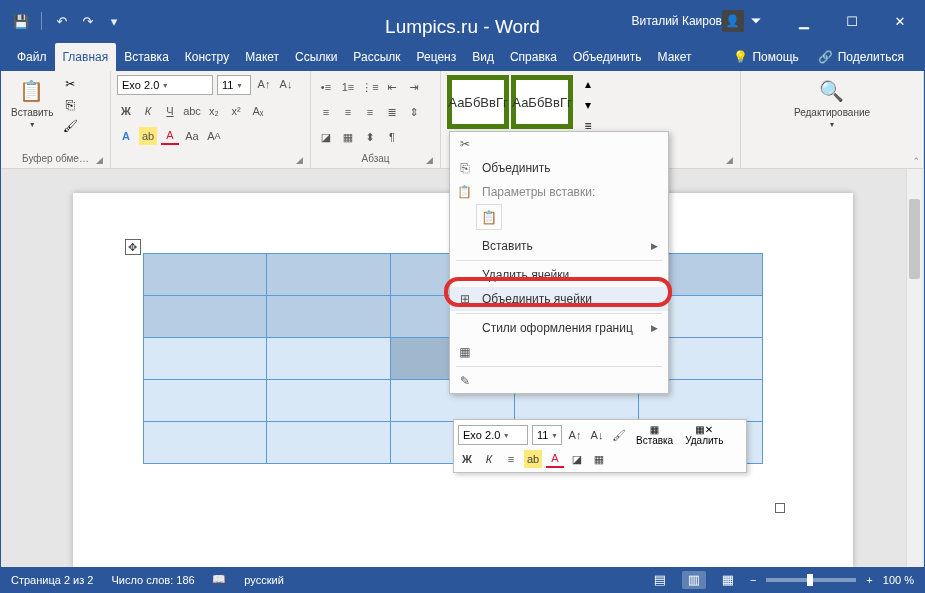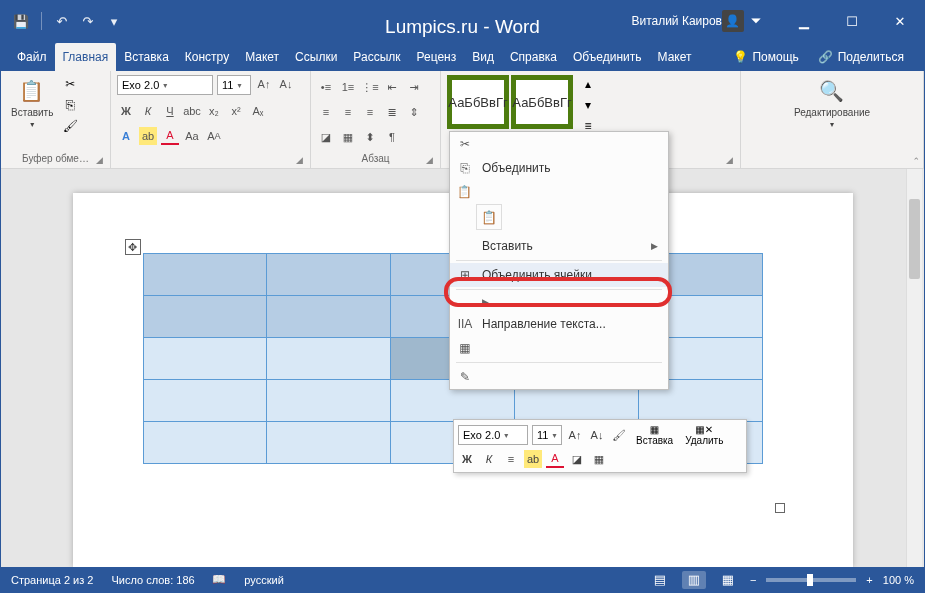--- a/index.html
+++ b/index.html
@@ -287,40 +287,42 @@
 <div class="ctxmenu">
   <div class="cm-row">
       <span class="cm-icon">✂</span>
     </div>
   <div class="cm-row">
       <span class="cm-icon">⎘</span>
       <span class="cm-label">Объединить</span>
     </div>
   <div class="cm-row">
       <span class="cm-icon">📋</span>
+      <span class="cm-label" style="color:#888">Параметры вставки:</span>
     </div>
   <div class="cm-paste-ico">📋</div>
   <div class="cm-row">
       <span class="cm-icon"></span>
       <span class="cm-label">Вставить</span>
       <span class="cm-arrow">▶</span>
     </div>
   <div class="cm-sep"></div>
+  <div class="cm-row">
+      <span class="cm-icon"></span>
+      <span class="cm-label">Удалить ячейки...</span>
+    </div>
   <div class="cm-row" style="background:#e8eef7">
       <span class="cm-icon">⊞</span>
       <span class="cm-label">Объединить ячейки</span>
     </div>
   <div class="cm-sep"></div>
   <div class="cm-row">
       <span class="cm-icon"></span>
+      <span class="cm-label">Стили оформления границ</span>
       <span class="cm-arrow">▶</span>
-    </div>
-  <div class="cm-row">
-      <span class="cm-icon">IIA</span>
-      <span class="cm-label">Направление текста...</span>
     </div>
   <div class="cm-row">
       <span class="cm-icon">▦</span>
     </div>
   <div class="cm-sep"></div>
   <div class="cm-row">
       <span class="cm-icon">✎</span>
     </div>
 </div>
 <div class="cm-highlight"></div>

